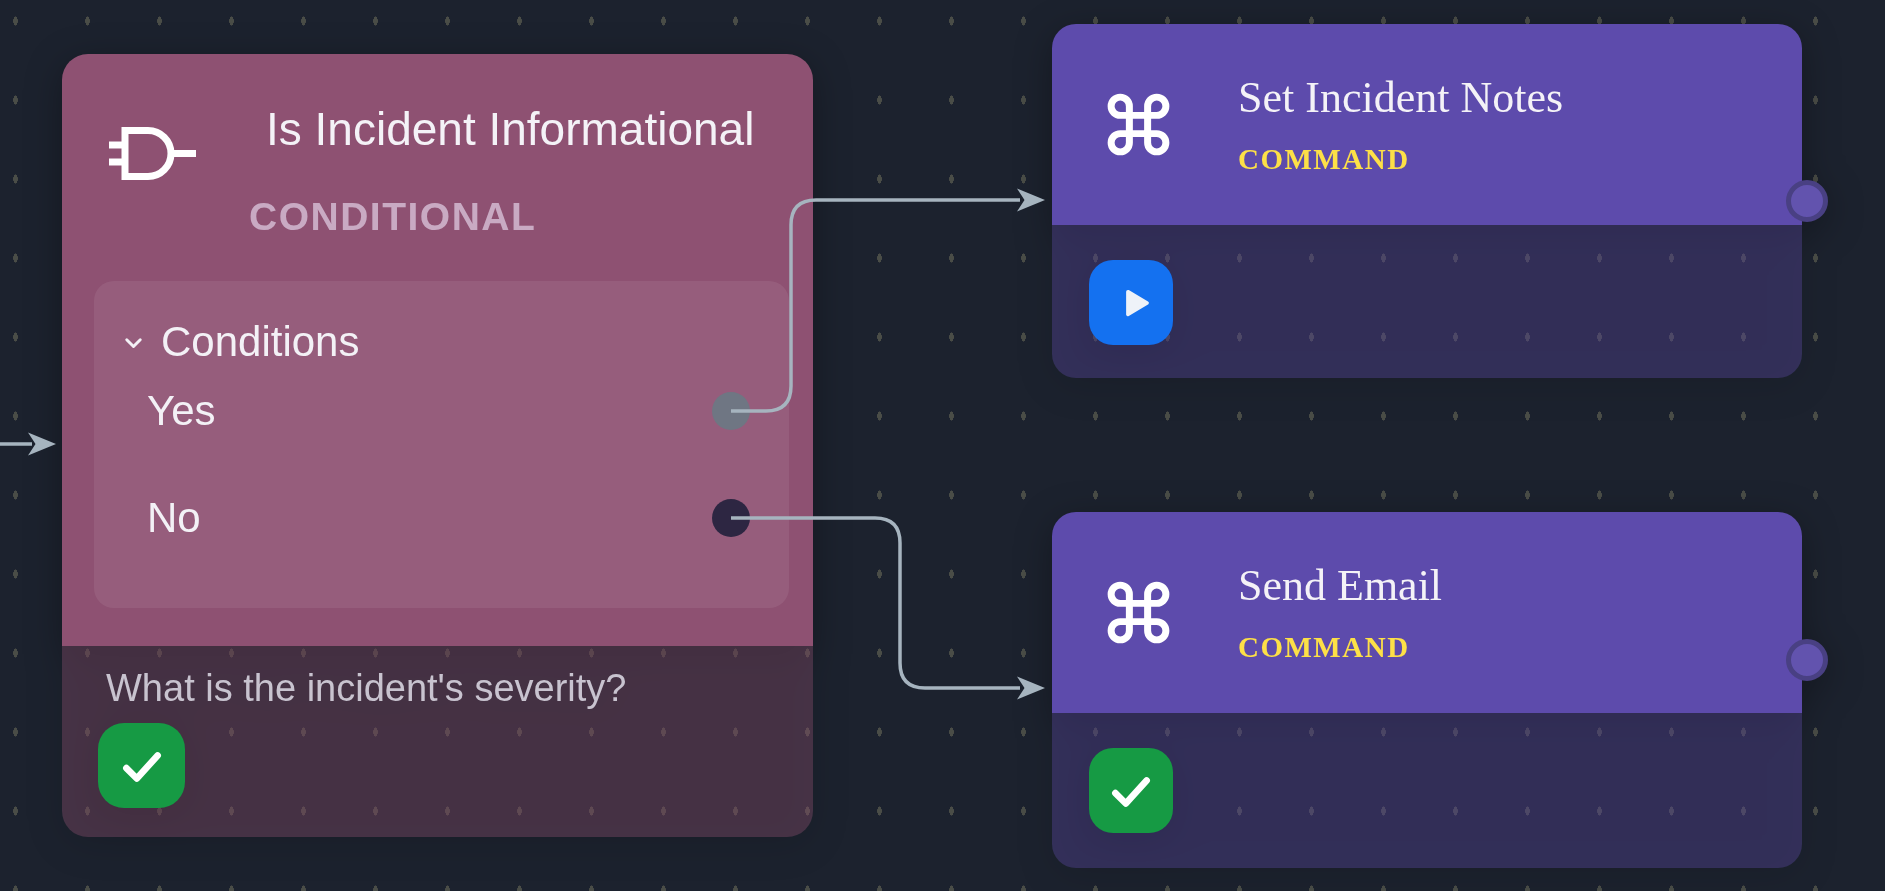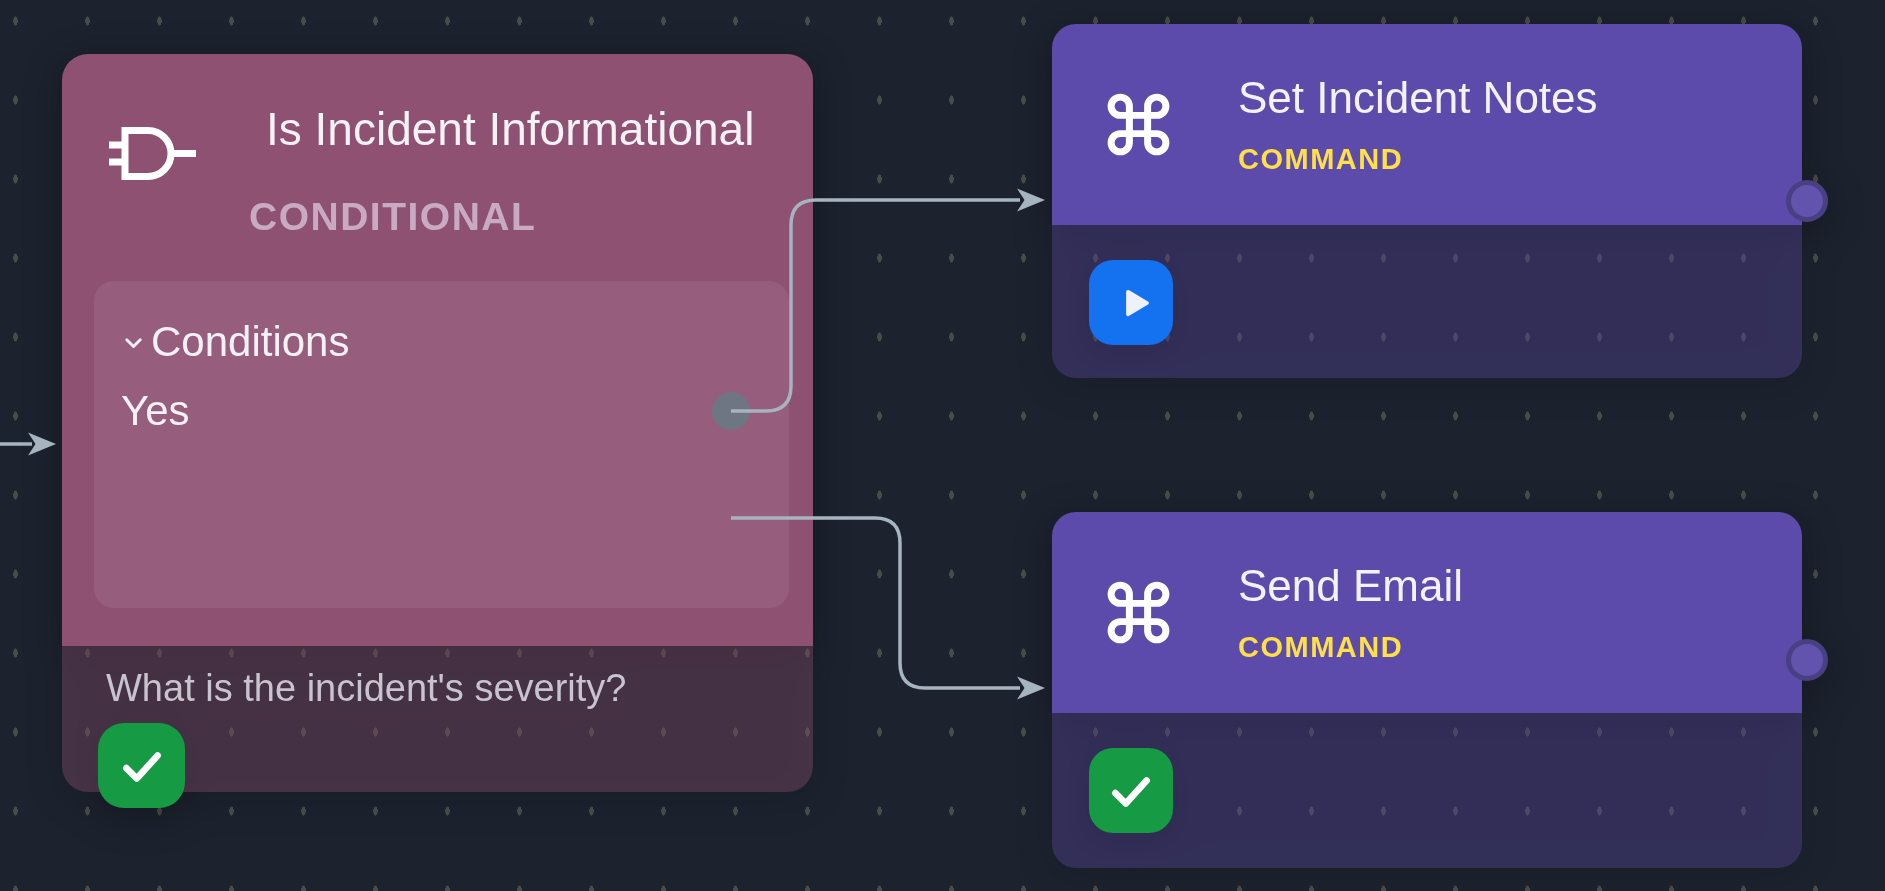--- a/index.html
+++ b/index.html
@@ -12,48 +12,48 @@
     font-family:"Liberation Sans",sans-serif;
     -webkit-font-smoothing:antialiased;
   }
   .node{position:absolute;filter:drop-shadow(0 8px 18px rgba(0,0,0,0.30));}
   .node .header{position:relative;width:100%;}
   .node .footer{position:relative;width:100%;}
 
   
   .cond{left:62px;top:54px;width:751px;height:783px;}
   .cond .header{height:592px;background:#8e5172;border-radius:26px 26px 0 0;}
-  .cond .footer{height:146px;background:rgba(142,81,114,0.38);border-radius:0 0 26px 26px;}
+  .cond .footer{height:191px;background:rgba(142,81,114,0.38);border-radius:0 0 26px 26px;}
   .cond-icon{position:absolute;left:45px;top:73px;width:91px;height:53px;}
   .node-title{position:absolute;color:#f4f2f7;font-weight:400;white-space:nowrap;}
   .node-sub{position:absolute;font-weight:700;letter-spacing:1.5px;white-space:nowrap;}
   .cond .node-title{left:204px;top:48px;font-size:46px;line-height:54px;}
   .cond .node-sub{left:187px;top:146px;font-size:39px;line-height:34px;color:#c9aac3;}
   .cond-box{
     position:absolute;left:32px;top:227px;width:695px;height:327px;
     background:rgba(255,255,255,0.075);border-radius:20px;
   }
-  .cond-box-head{position:absolute;left:26px;top:40px;height:42px;display:flex;align-items:center;gap:4px;}
+  .cond-box-head{position:absolute;left:26px;top:40px;height:42px;display:flex;align-items:center;gap:14px;}
   .chev{width:27px;height:27px;display:block;}
   .cond-box-head .lbl{color:#f3f1f6;font-size:42px;line-height:42px;}
   .branch-row{position:absolute;left:0;width:100%;height:44px;}
-  .branch-row .lbl{position:absolute;left:27px;top:0;color:#f3f1f6;font-size:42px;line-height:44px;}
+  .branch-row .lbl{position:absolute;left:53px;top:0;color:#f3f1f6;font-size:42px;line-height:44px;}
   .row-yes{top:108px;}
   .row-no{top:215px;}
   .dot{position:absolute;right:39px;width:38px;height:38px;border-radius:50%;top:3px;}
   .dot-yes{background:#6f7683;}
   .dot-no{background:#2d2642;}
   .question{position:absolute;left:44px;top:20px;color:#c8c3cf;font-size:38px;line-height:44px;white-space:nowrap;}
   .status-btn{position:absolute;display:flex;align-items:center;justify-content:center;}
   .btn-green{background:#169a44;}
   .btn-blue{background:#1471f0;}
   .cond .status-btn{left:36px;top:77px;width:87px;height:85px;border-radius:26px;}
 
   
-  .cmd{width:750px;height:354px;}
+  .cmd{width:750px;height:354px;font-family:Liberation Serif, serif;}
   .cmd1{left:1052px;top:24px;}
   .cmd2{left:1052px;top:512px;height:296px;}
   .cmd .header{height:201px;background:#5d4bac;border-radius:24px 24px 0 0;}
   .cmd .footer{background:rgba(96,77,176,0.35);border-radius:0 0 24px 24px;}
   .cmd1 .footer{height:153px;}
   .cmd2 .footer{height:155px;}
   .cmd-icon{position:absolute;left:49px;top:64px;width:75px;height:73px;}
   .cmd .node-title{left:186px;top:48px;font-size:44px;line-height:52px;}
   .cmd .node-sub{left:186px;top:118px;font-size:29px;line-height:34px;color:#fde047;}
   .cmd .status-btn{left:37px;top:35px;width:84px;height:85px;border-radius:24px;}
@@ -91,20 +91,24 @@
           <span class="chev">
             <svg class="icon-svg" viewBox="0 0 24 24" fill="none" stroke="#f3f1f6" stroke-width="2.6" stroke-linecap="round" stroke-linejoin="round">
               <polyline points="6,9.5 12,15.5 18,9.5"></polyline>
             </svg>
           </span>
           <span class="lbl">Conditions</span>
         </div>
         <div class="branch-row row-yes">
           <span class="lbl">Yes</span>
           <span class="dot dot-yes"></span>
+        </div>
+        <div class="branch-row row-no">
+          <span class="lbl">No</span>
+          <span class="dot dot-no"></span>
         </div>
       </div>
     </div>
     <div class="footer">
       <div class="question">What is the incident's severity?</div>
       <div class="status-btn btn-green">
         <span style="width:50px;height:50px;">
           <svg class="icon-svg" viewBox="0 0 24 24" fill="none" stroke="#ffffff" stroke-width="3.2" stroke-linecap="round" stroke-linejoin="round">
             <polyline points="4.5,13 9.5,18 19.5,7"></polyline>
           </svg>

